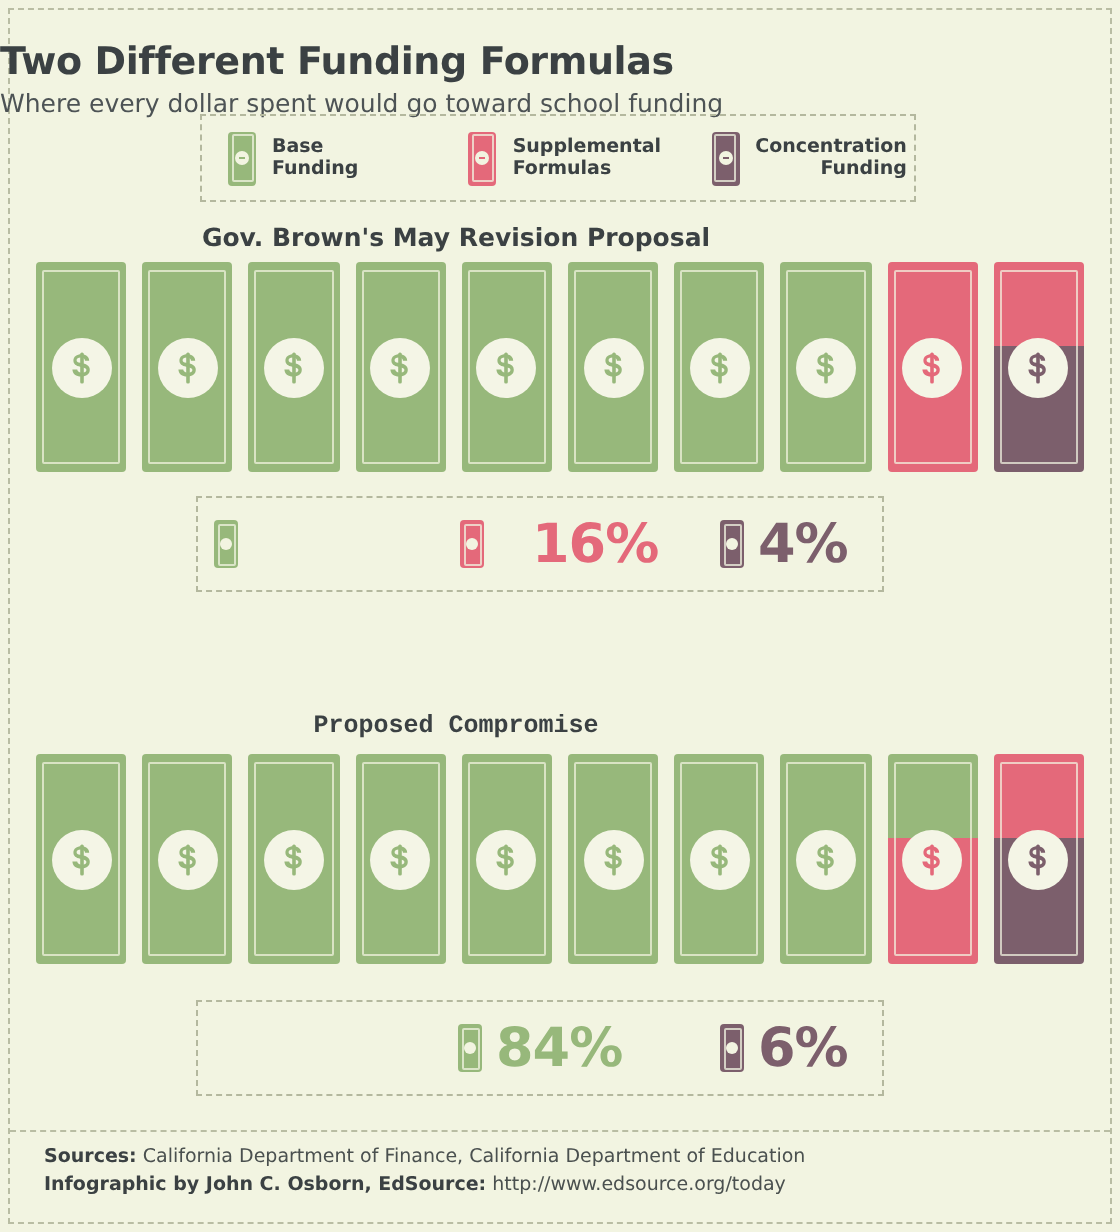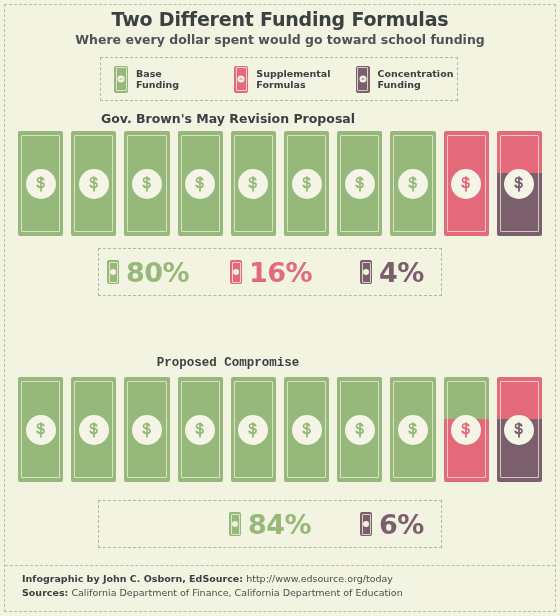--- a/index.html
+++ b/index.html
@@ -29,38 +29,36 @@
     border-top: 1px dashed #b9bda3;
     border-bottom: 1px dashed #b9bda3;
     box-sizing: border-box;
     pointer-events: none;
   }
 
   
   .header {
     position: absolute;
     left: 0;
-    top: 8px;
+    top: 20px;
     width: 560px;
-    text-align: center;
   }
   .main-title {
     font-size: 19px;
     font-weight: bold;
     color: #3b4143;
     letter-spacing: -0.2px;
     margin: 0;
     line-height: 22px;
   }
   .subtitle {
     font-size: 12.5px;
     color: #4d5355;
     margin: 2px 0 0 0;
     line-height: 16px;
-    font-weight: bold;
   }
 
   
   .legend {
     position: absolute;
     left: 100px;
     top: 57px;
     width: 358px;
     height: 44px;
     border: 1px dashed #b4b89e;
@@ -68,21 +66,21 @@
     display: flex;
     align-items: center;
   }
   .legend-item {
     display: flex;
     align-items: center;
     box-sizing: border-box;
   }
   .legend-item.i0 { width: 130px; padding-left: 13px; }
   .legend-item.i1 { width: 125px; padding-left: 4px; }
-  .legend-item.i2 { width: 103px; padding-left: 1px; }
+  .legend-item.i2 { width: 103px; padding-left: 1px; text-align: right; }
 
   .mini-bill {
     width: 14px;
     height: 27px;
     border-radius: 2px;
     position: relative;
     flex: 0 0 auto;
     margin-right: 8px;
   }
   .mini-bill::before {
@@ -186,21 +184,21 @@
     box-sizing: border-box;
     display: flex;
     align-items: center;
   }
   .pct-item {
     display: flex;
     align-items: center;
     box-sizing: border-box;
   }
   .pct-item.p0 { width: 129px; padding-left: 8px; }
-  .pct-item.p1 { width: 122px; padding-left: 2px; }
+  .pct-item.p1 { width: 122px; padding-left: 2px; gap: 17px; }
   .pct-item.p2 { width: 91px; padding-left: 10px; }
   .pct-bill {
     width: 12px;
     height: 24px;
     border-radius: 2px;
     position: relative;
     flex: 0 0 auto;
     margin-right: 7px;
   }
   .pct-bill::before {
@@ -413,21 +411,20 @@
           </svg>
         </div>
       </div>
     </div>
 
   <div class="pct-strip" style="top:248px;">
     <div class="pct-item p0">
       <span class="pct-bill c-green">
           <span class="dot"></span>
         </span>
-      <span class="pct-value v-green">80%</span>
     </div>
     <div class="pct-item p1">
       <span class="pct-bill c-red">
           <span class="dot"></span>
         </span>
       <span class="pct-value v-red">16%</span>
     </div>
     <div class="pct-item p2">
       <span class="pct-bill c-purple">
           <span class="dot"></span>
@@ -572,17 +569,17 @@
     <div class="pct-item p2">
       <span class="pct-bill c-purple">
           <span class="dot"></span>
         </span>
       <span class="pct-value v-purple">6%</span>
     </div>
   </div>
 
   <div class="footer-rule"></div>
   <div class="footer">
+    <div class="line"><b>Sources:</b><span> California Department of Finance, California Department of Education</span></div>
     <div class="line"><b>Infographic by John C. Osborn, EdSource:</b><span> http://www.edsource.org/today</span></div>
-    <div class="line"><b>Sources:</b><span> California Department of Finance, California Department of Education</span></div>
   </div>
 
 </div>
 
 </body></html>

